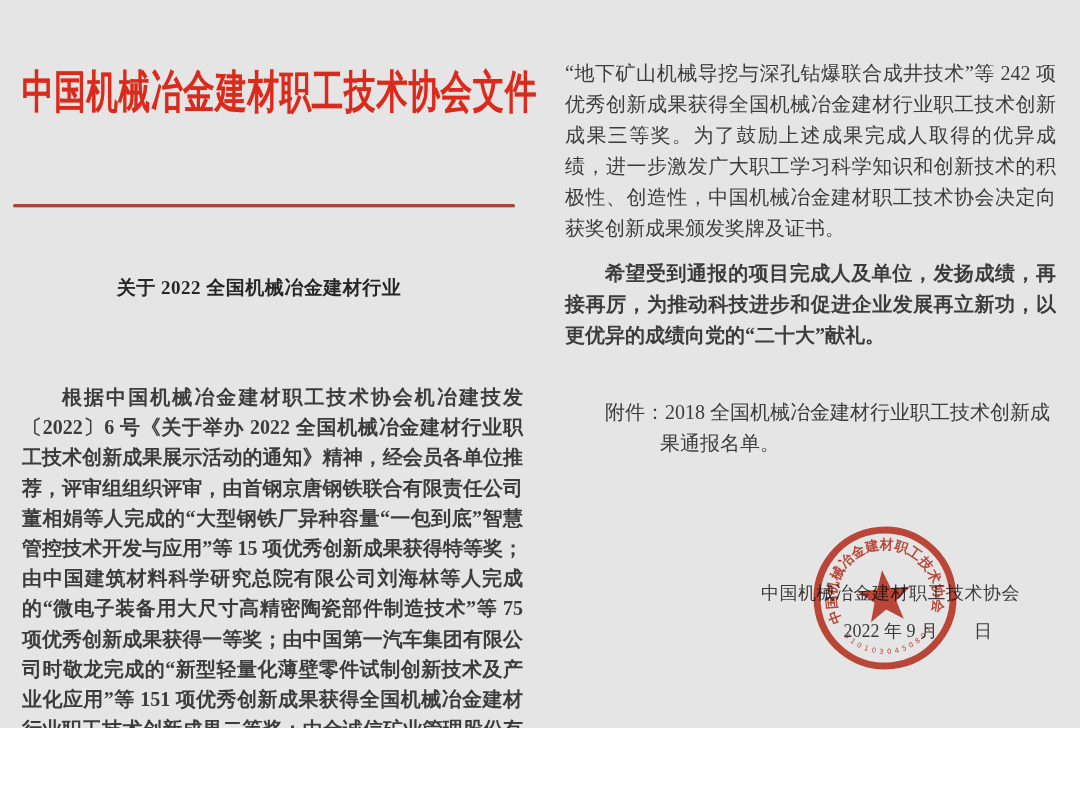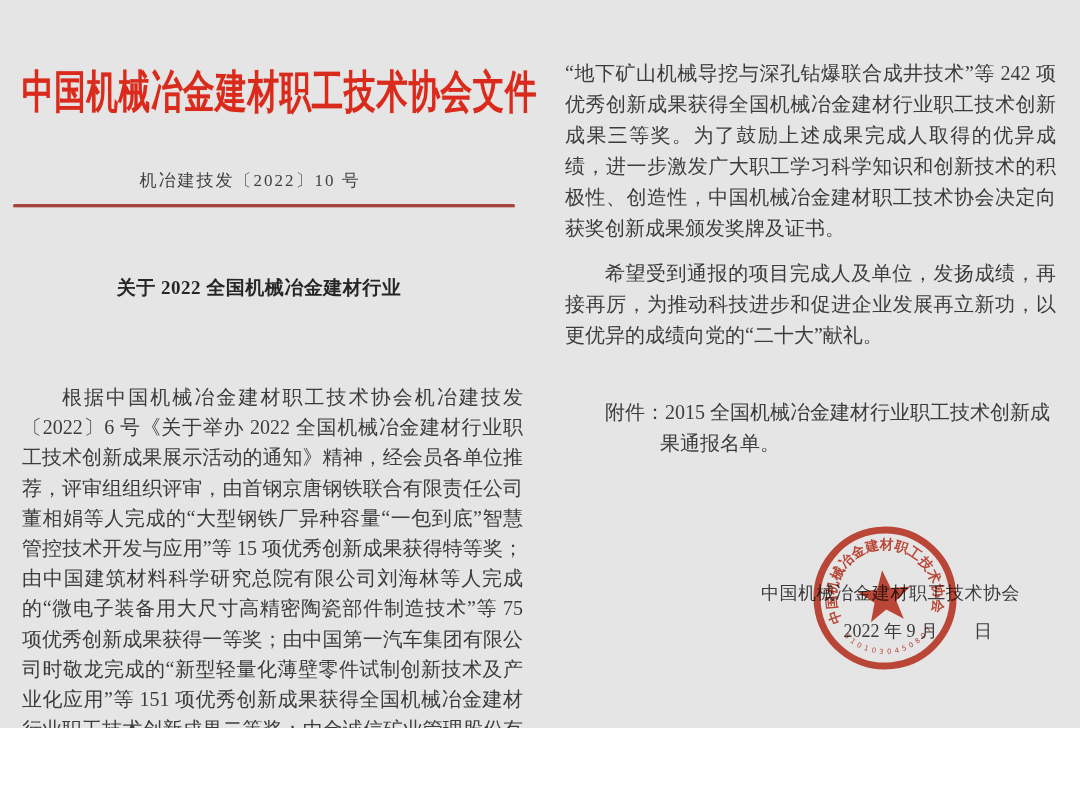--- a/index.html
+++ b/index.html
@@ -36,21 +36,21 @@
   }
   .doc-title{
     position:absolute;left:20px;top:271px;width:478px;
     text-align:center;font-size:19px;font-weight:700;line-height:34px;
     color:#262626;letter-spacing:0.5px;
   }
   .col{position:absolute;text-align:justify;font-size:20px;box-sizing:border-box;}
   .col p{margin:0;}
   .left-col{left:22px;top:382px;width:501px;line-height:30.2px;}
   .right-col{left:565px;top:58px;width:491px;line-height:31px;}
-  .indent{text-indent:2em;}
+  .indent{text-indent:2em;font-weight:bold;}
   .para2{margin-top:14px !important;}
   .attachment{
     margin-top:46px;
     padding-left:95px;text-indent:-55px;
     text-align:left;
   }
   .signature{
     position:absolute;left:565px;top:581px;width:491px;box-sizing:border-box;
     text-align:right;padding-right:36px;
     font-size:18px;letter-spacing:0.5px;
@@ -76,36 +76,35 @@
     font-family:"DejaVu Sans","Liberation Sans",sans-serif;
   }
 </style>
 </head>
 <body>
 
 <div class="page">
 
   <div class="masthead">中国机械冶金建材职工技术协会文件</div>
 
-  <div class="doc-number">机冶建技发〔2022〕10 号</div>
 
   <div class="red-rule"></div>
 
   <div class="doc-title">
     <div>关于 2022 全国机械冶金建材行业</div>
   </div>
 
   <div class="col left-col">
     <p class="indent">根据中国机械冶金建材职工技术协会机冶建技发〔2022〕6 号《关于举办 2022 全国机械冶金建材行业职工技术创新成果展示活动的通知》精神，经会员各单位推荐，评审组组织评审，由首钢京唐钢铁联合有限责任公司董相娟等人完成的“大型钢铁厂异种容量“一包到底”智慧管控技术开发与应用”等 15 项优秀创新成果获得特等奖；由中国建筑材料科学研究总院有限公司刘海林等人完成的“微电子装备用大尺寸高精密陶瓷部件制造技术”等 75 项优秀创新成果获得一等奖；由中国第一汽车集团有限公司时敬龙完成的“新型轻量化薄壁零件试制创新技术及产业化应用”等 151 项优秀创新成果获得全国机械冶金建材行业职工技术创新成果二等奖；由金诚信矿业管理股份有限公司王汝井完成的</p>
   </div>
 
   <div class="col right-col">
     <p>“地下矿山机械导挖与深孔钻爆联合成井技术”等 242 项优秀创新成果获得全国机械冶金建材行业职工技术创新成果三等奖。为了鼓励上述成果完成人取得的优异成绩，进一步激发广大职工学习科学知识和创新技术的积极性、创造性，中国机械冶金建材职工技术协会决定向获奖创新成果颁发奖牌及证书。</p>
     <p class="indent para2">希望受到通报的项目完成人及单位，发扬成绩，再接再厉，为推动科技进步和促进企业发展再立新功，以更优异的成绩向党的“二十大”献礼。</p>
-    <div class="attachment"><span>附件：</span><span>2015 全国机械冶金建材行业职工技术创新成果通报名单。</span></div>
+    <div class="attachment"><span>附件：</span><span>2018 全国机械冶金建材行业职工技术创新成果通报名单。</span></div>
   </div>
 
   <div class="signature">中国机械冶金建材职工技术协会</div>
   <div class="sign-date">2022 年 9 月　　日</div>
 
   <svg class="seal" viewBox="0 0 170 170" aria-hidden="true">
     <defs>
       <path id="sealArcTop" d="M 40.6,105.7 A 49,49 0 1 1 129.4,105.7" fill="none"></path>
       <path id="sealArcBottom" d="M 39.1,117.1 A 56,56 0 0 0 130.9,117.1" fill="none"></path>
     </defs>

